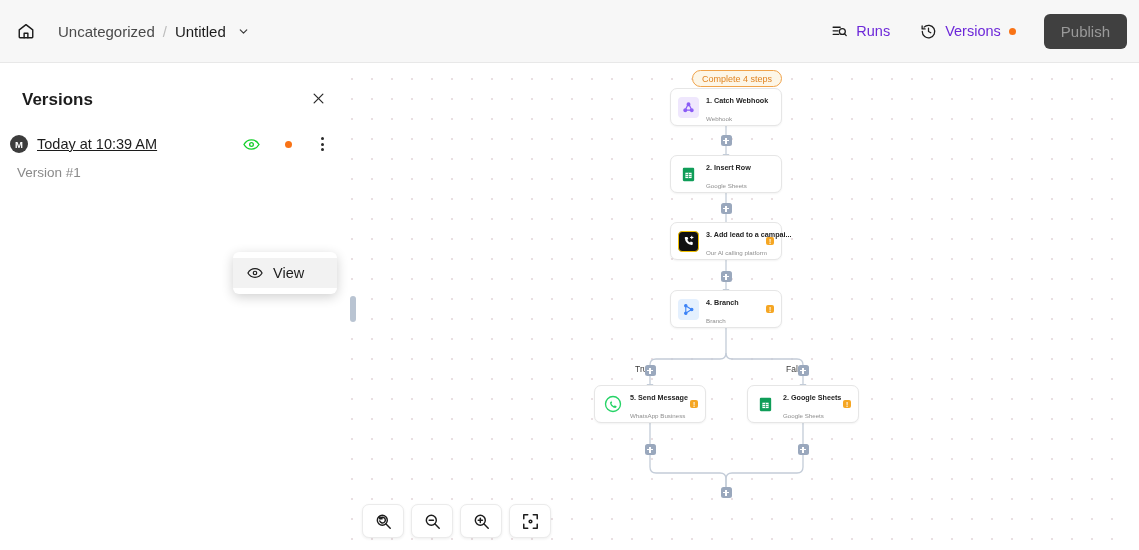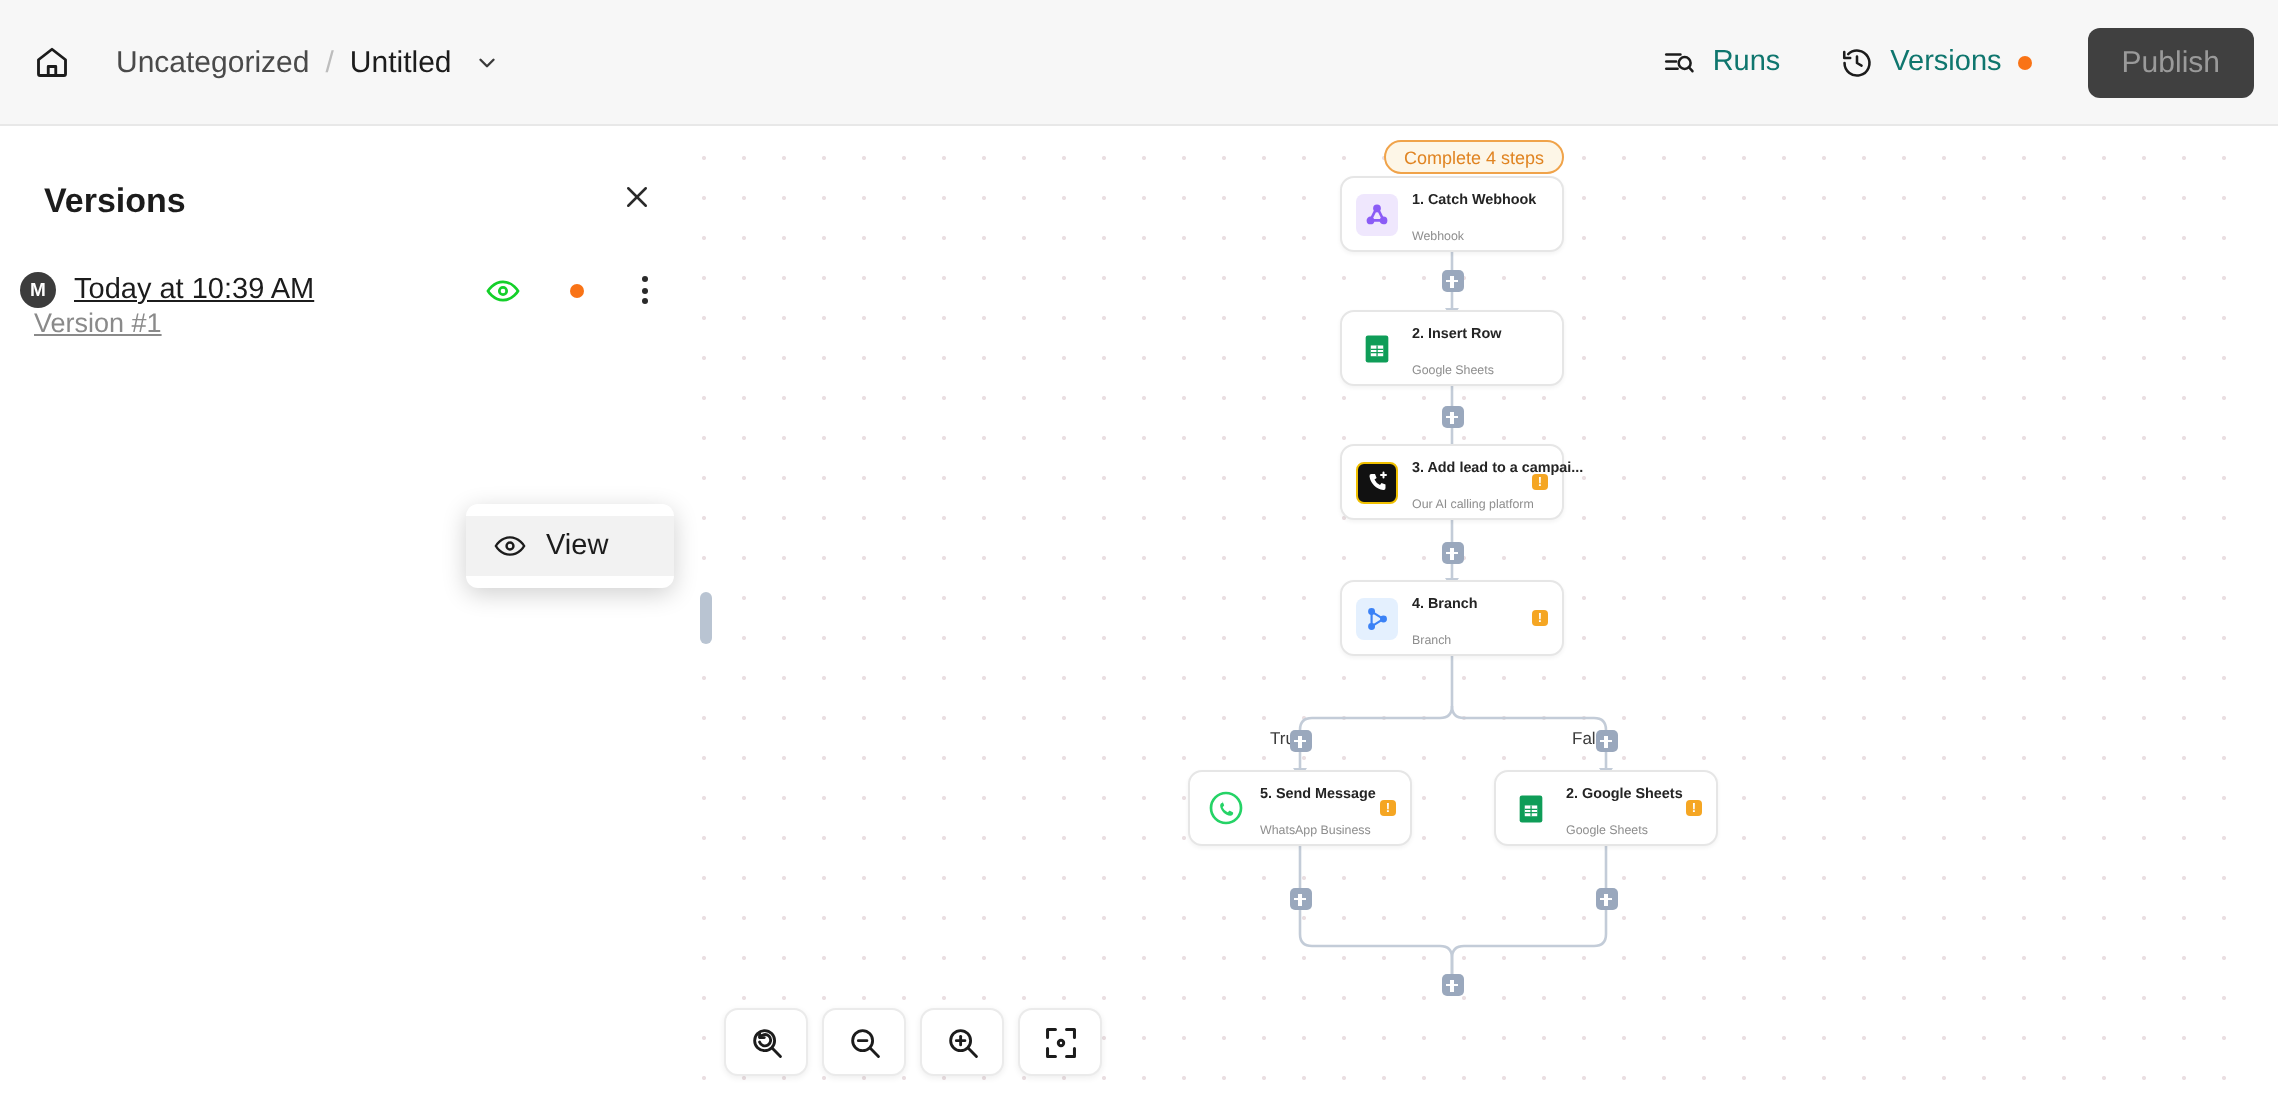--- a/index.html
+++ b/index.html
@@ -30,21 +30,21 @@
   .crumb-strong { font-size: 15px; color: #1c1c1c; font-weight: normal; cursor: pointer; }
   .crumb-caret { margin-left: 11px; cursor: pointer; display: flex; align-items: center; }
 
   .topbar-right {
     margin-left: auto; display: flex; align-items: center; height: 100%;
     padding-right: 12px; gap: 0;
   }
   .tb-item {
     display: flex; align-items: center; gap: 8px;
     padding: 7px 10px; border-radius: 6px; cursor: pointer;
-    font-size: 14.5px; color: #0f766e;
+    font-size: 14.5px; color: #6d28d9;
   }
   .tb-item + .tb-item { margin-left: 10px; }
   .orange-dot { width: 7px; height: 7px; border-radius: 50%; background: #f97316; display: inline-block; }
   .publish-btn {
     margin-left: 18px;
     background: #404040; color: #9a9a9a;
     border: none; border-radius: 6px;
     font-size: 15px; font-family: inherit;
     padding: 9px 17px; cursor: default;
   }
@@ -71,21 +71,21 @@
   .version-main { flex: 1; }
   .version-line1 { display: flex; align-items: center; gap: 9px; }
   .avatar {
     width: 18px; height: 18px; border-radius: 50%;
     background: #3c3c3c; color: #ffffff;
     font-size: 9.5px; font-weight: bold;
     display: flex; align-items: center; justify-content: center;
     letter-spacing: .2px;
   }
   .version-time { font-size: 14.5px; color: #1c1c1c; text-decoration: underline; }
-  .version-sub { font-size: 13.5px; color: #8a8a8a; margin-left: 7px; text-decoration: underline; }
+  .version-sub { font-size: 13.5px; color: #8a8a8a; margin-top: 12px; margin-left: 7px; }
   .version-actions { display: flex; align-items: center; gap: 0; padding-top: 2px; }
   .eye-live { width: 30px; display: flex; align-items: center; justify-content: center; cursor: pointer; }
   .dot-cell { width: 44px; display: flex; align-items: center; justify-content: center; }
   .kebab { width: 24px; display: flex; flex-direction: column; align-items: center; gap: 2.5px; cursor: pointer; }
   .kebab i { width: 3px; height: 3px; border-radius: 50%; background: #2a2a2a; display: block; }
 
   
   .dropdown {
     position: absolute; left: 233px; top: 189px;
     width: 104px; background: #ffffff;

